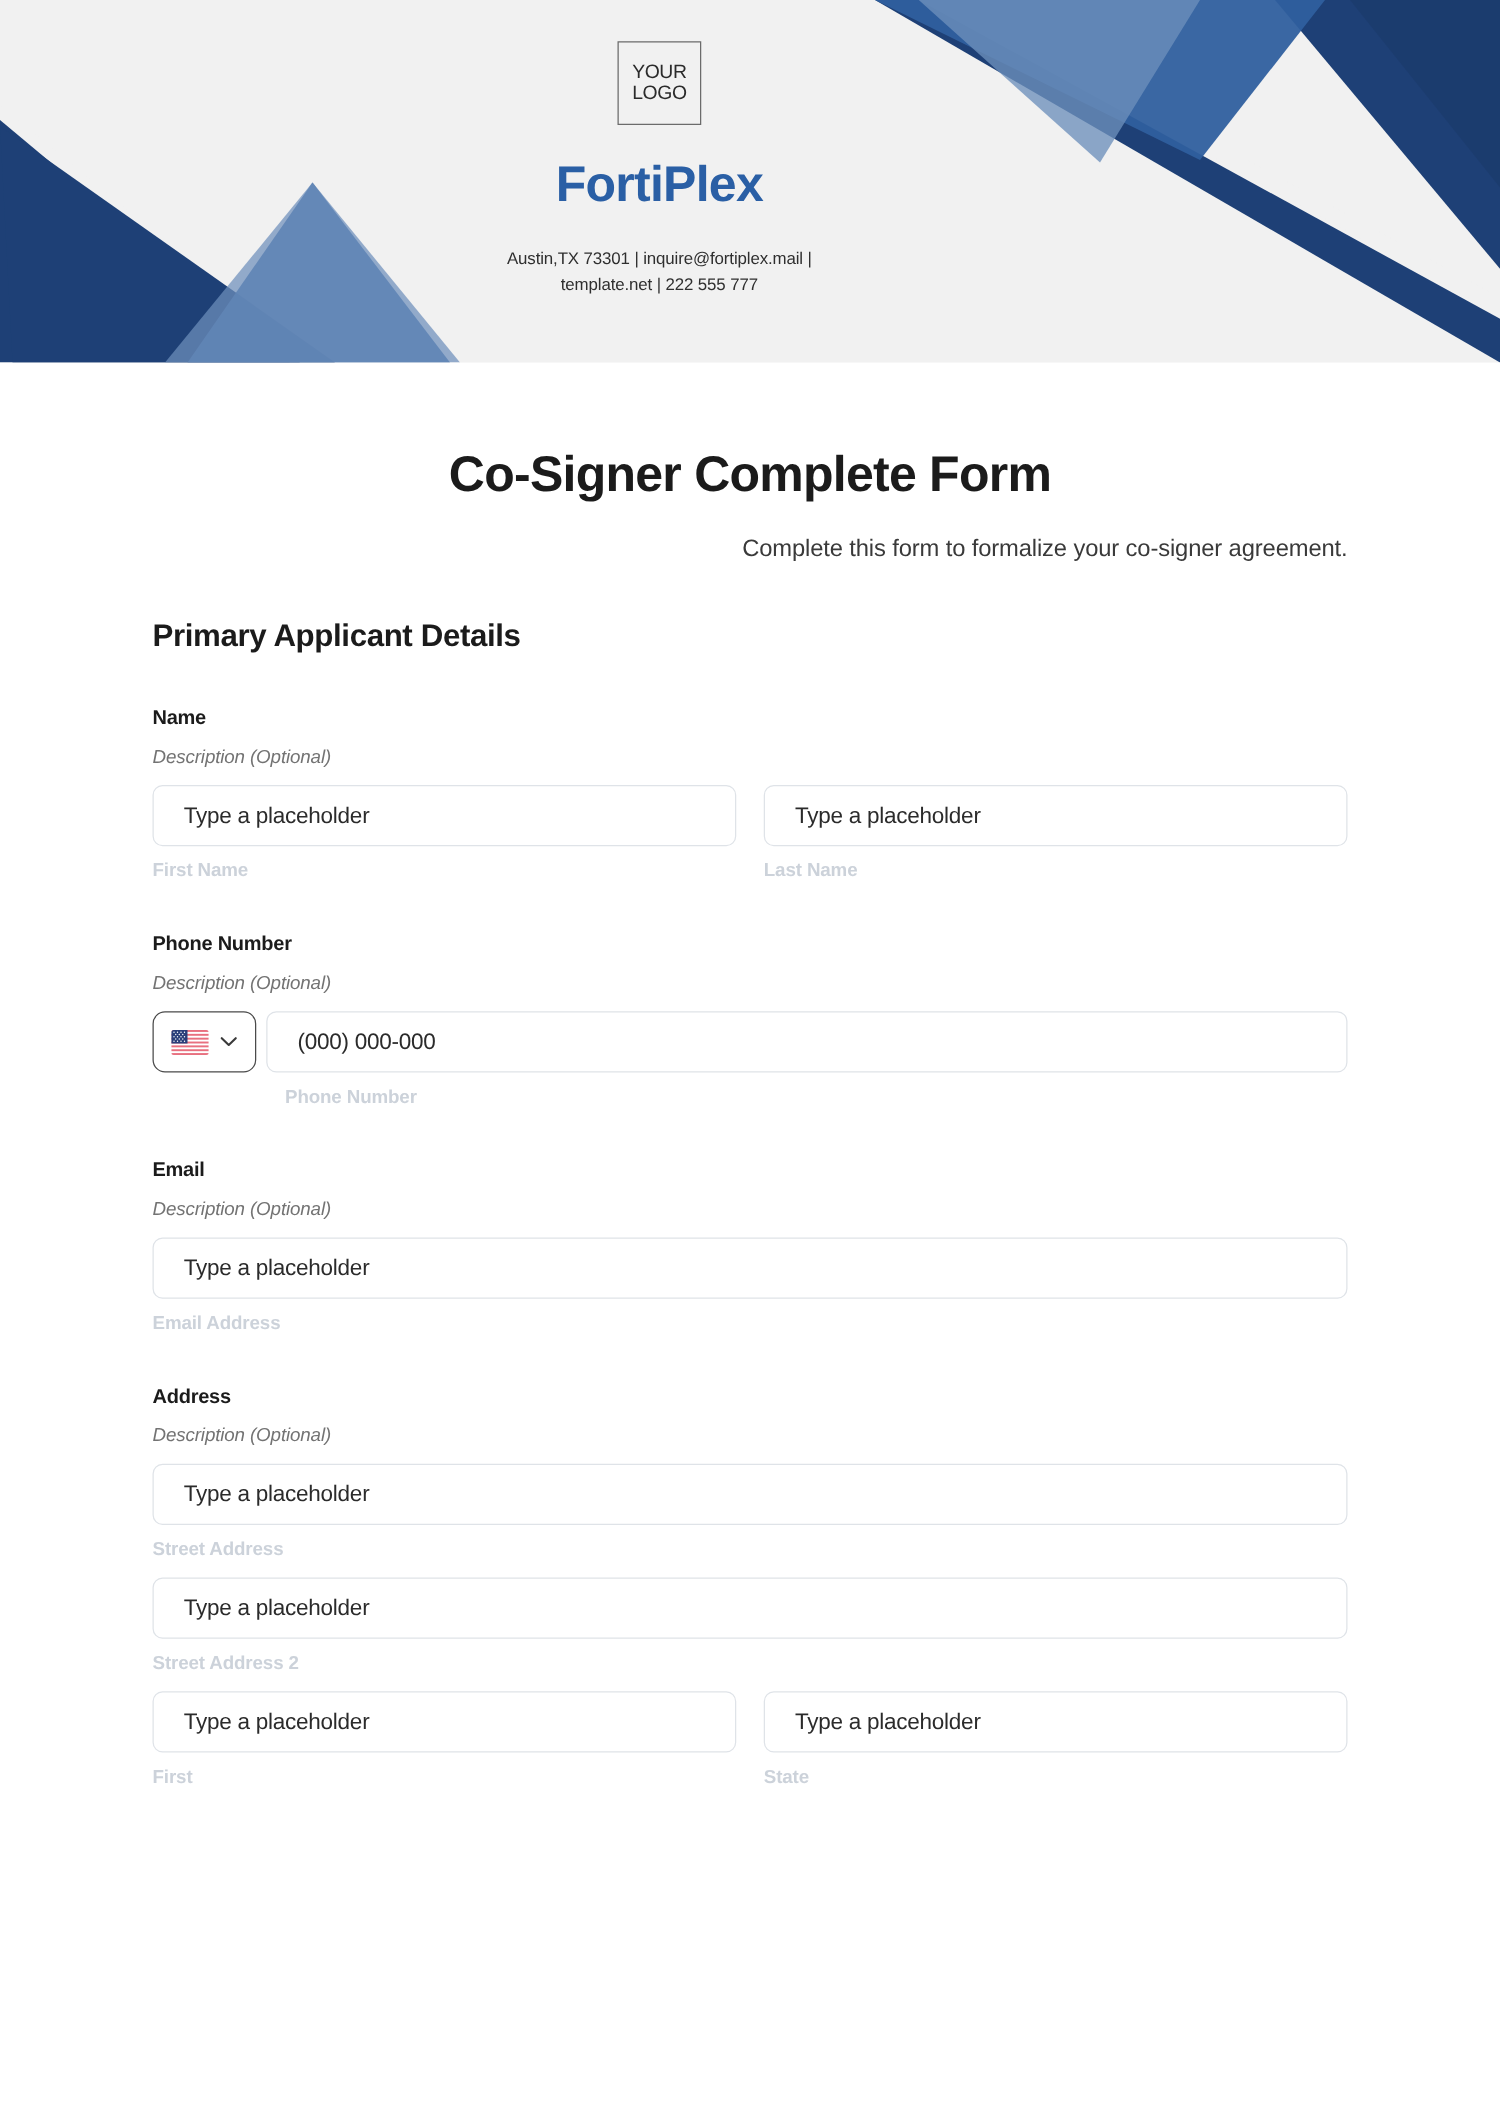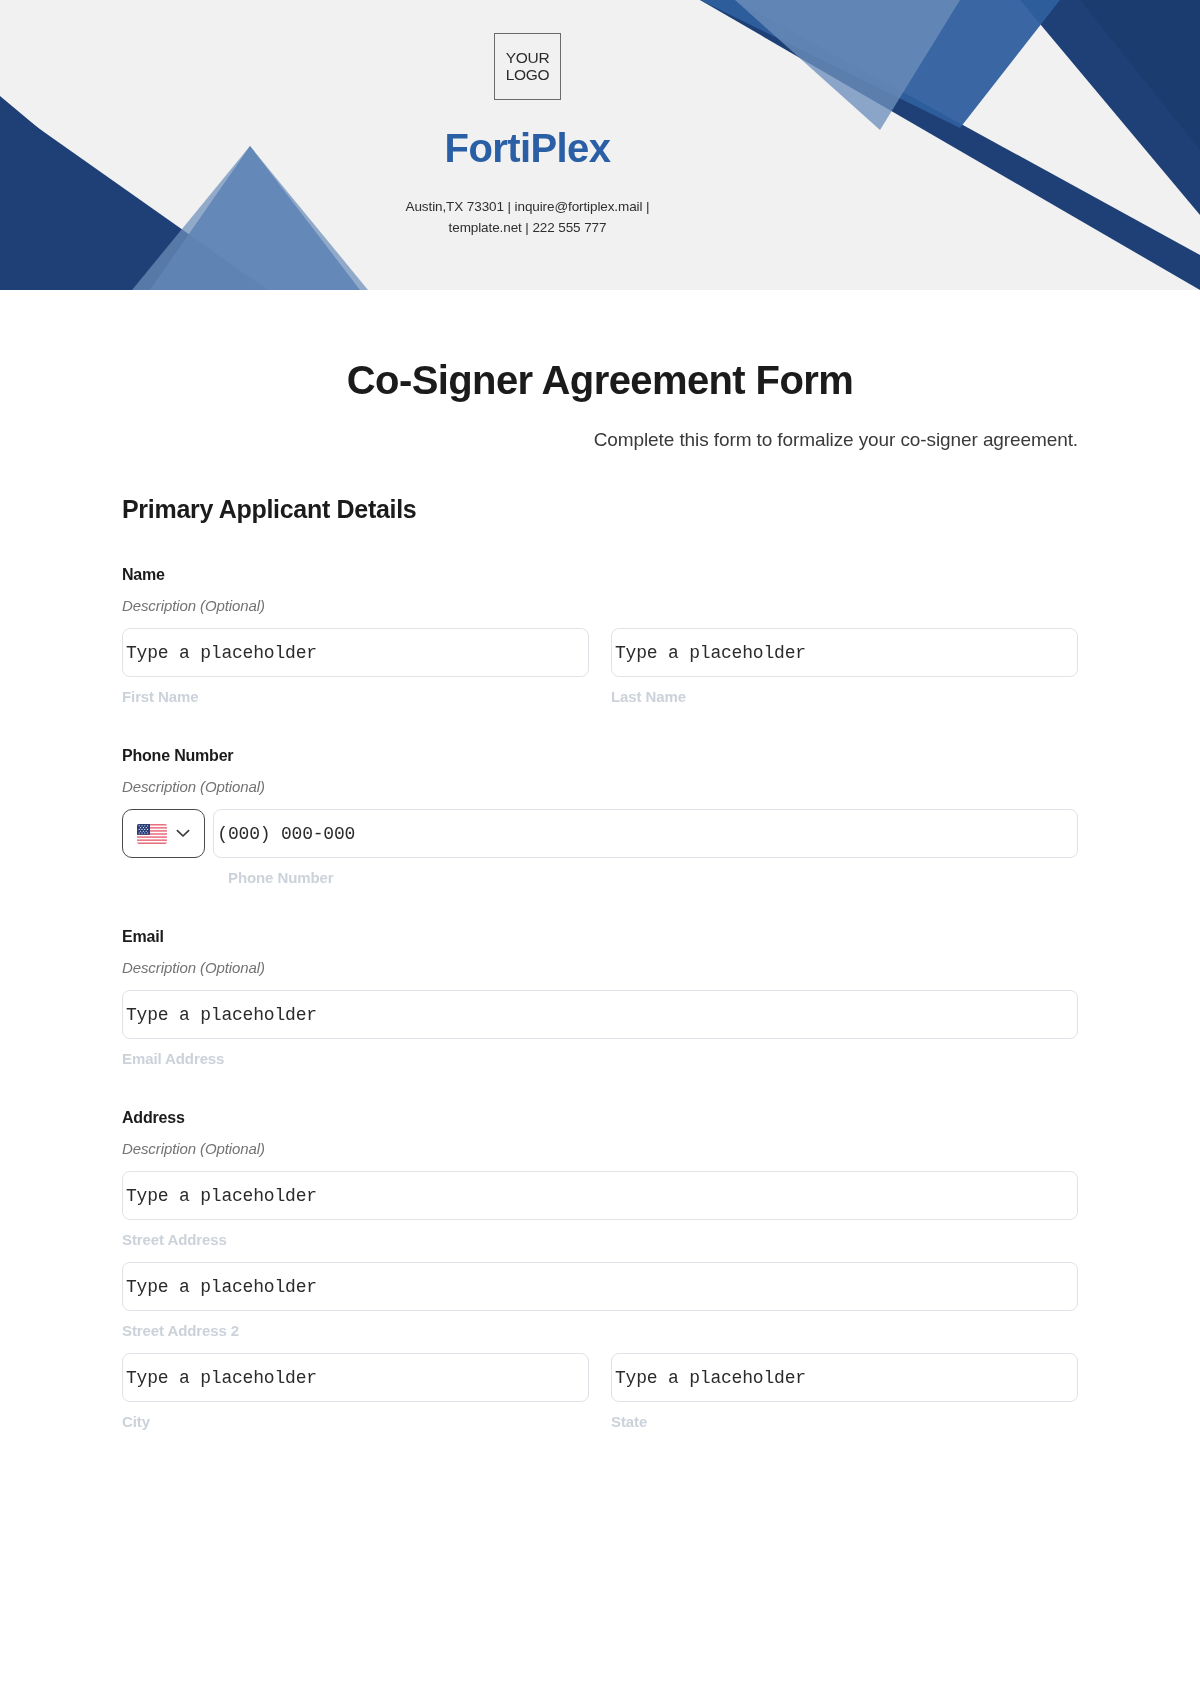--- a/index.html
+++ b/index.html
@@ -124,24 +124,24 @@
     margin-top: 14px;
   }
   .col { flex: 1 1 0; min-width: 0; }
 
   .input {
     width: 100%;
     height: 49px;
     border: 1px solid #dfe3e8;
     border-radius: 8px;
     background: #ffffff;
-    padding: 0 3px;
+    padding: 0 24px;
     font-size: 18px;
     color: #2b2b2b;
-    font-family: Liberation Mono, monospace;
+    font-family: Liberation Sans, sans-serif;
     display: flex;
     align-items: center;
     letter-spacing: -0.2px;
   }
   .input.placeholder { color: #2b2b2b; }
 
   .sub-label {
     margin-top: 11px;
     font-size: 15px;
     font-weight: bold;
@@ -208,21 +208,21 @@
     <div class="brand-name">FortiPlex</div>
     <div class="brand-contact">
       <div>Austin,TX 73301 | inquire@fortiplex.mail |</div>
       <div>template.net | 222 555 777</div>
     </div>
   </div>
 </div>
 
 <div class="page">
 
-  <div class="form-title">Co-Signer Agreement Form</div>
+  <div class="form-title">Co-Signer Complete Form</div>
   <div class="form-subtitle">Complete this form to formalize your co-signer agreement.</div>
   <div class="section-heading">Primary Applicant Details</div>
 
   <div class="field-group">
     <div class="field-label">Name</div>
     <div class="field-desc">Description (Optional)</div>
     <div class="row">
       <div class="col">
         <div class="input placeholder">Type a placeholder</div>
         <div class="sub-label">First Name</div>
@@ -306,21 +306,21 @@
     <div class="row">
       <div class="col">
         <div class="input placeholder">Type a placeholder</div>
         <div class="sub-label">Street Address 2</div>
       </div>
     </div>
 
     <div class="row">
       <div class="col">
         <div class="input placeholder">Type a placeholder</div>
-        <div class="sub-label">City</div>
+        <div class="sub-label">First</div>
       </div>
       <div class="col">
         <div class="input placeholder">Type a placeholder</div>
         <div class="sub-label">State</div>
       </div>
     </div>
   </div>
 
 </div>
 

